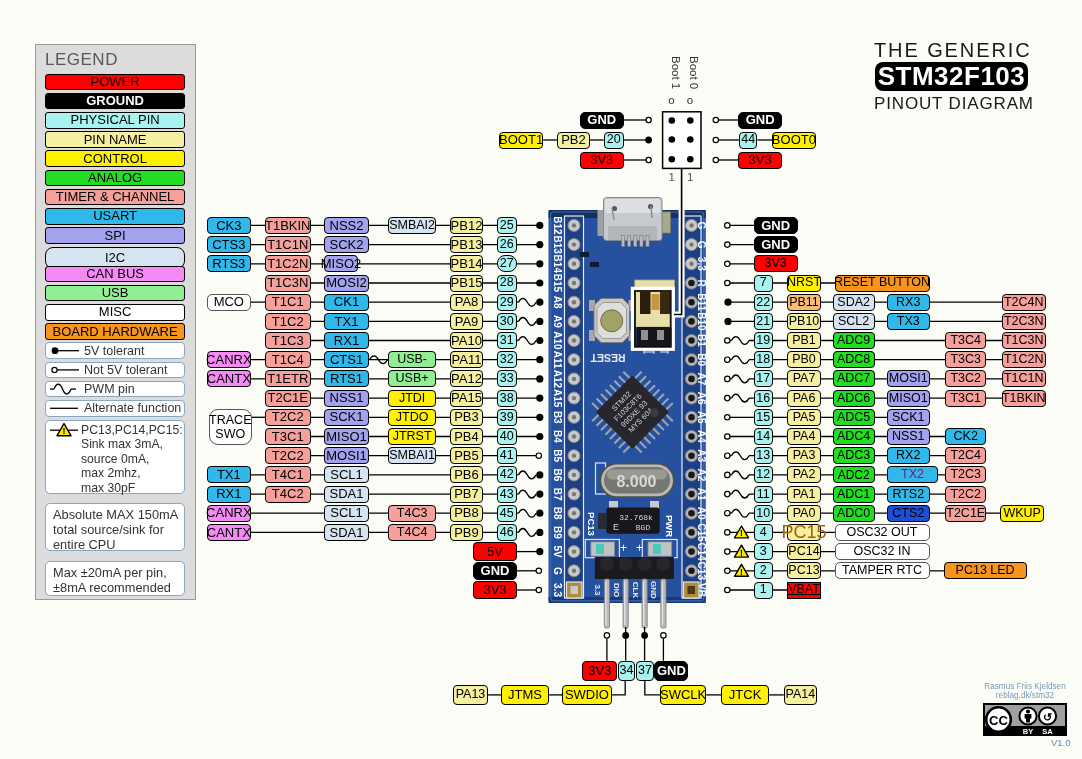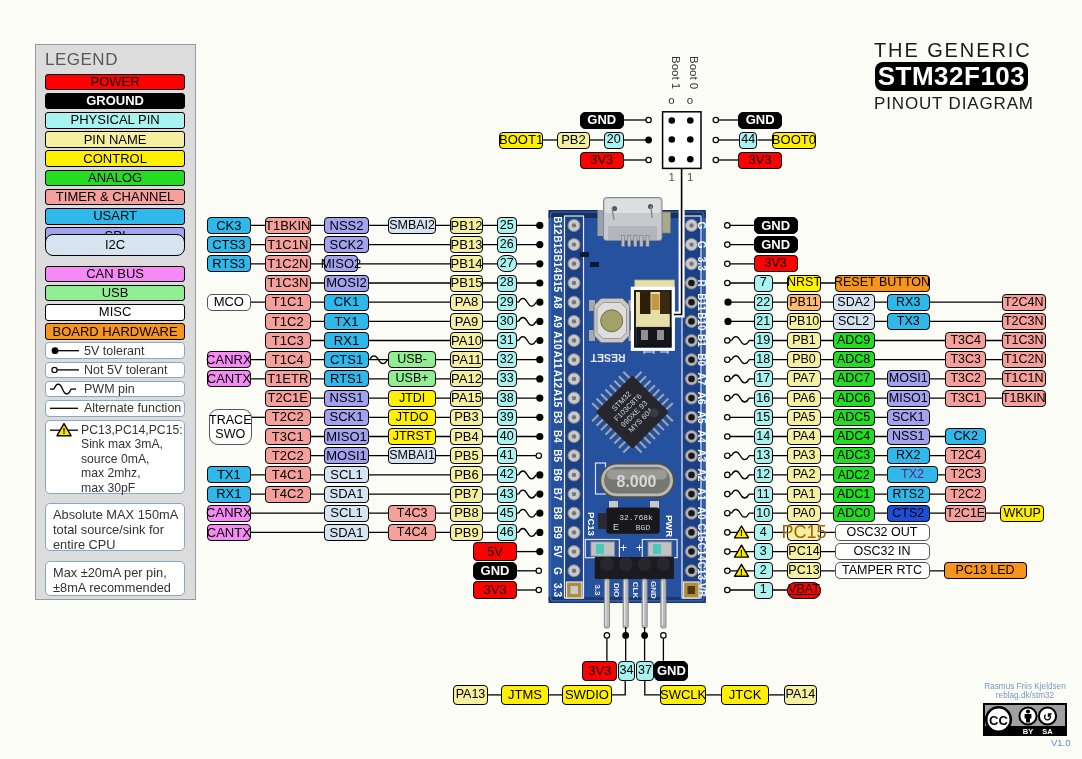--- a/index.html
+++ b/index.html
@@ -573,21 +573,21 @@
 <div class="b" style="left:787.0px;top:523.9px;width:34.0px;height:17.0px;background:#f5efa0;font-size:18px;color:#a16207;font-weight:normal;border-radius:4px;border-color:#000;">PC15</div>
 <div class="b" style="left:834.5px;top:523.9px;width:95.0px;height:17.0px;background:#ffffff;font-size:12.5px;color:#000;font-weight:normal;border-radius:5px;border-color:#555;">OSC32 OUT</div>
 <div class="b" style="left:753.5px;top:543.1px;width:19.5px;height:17.0px;background:#a8f2f0;font-size:12.5px;color:#000;font-weight:normal;border-radius:4px;border-color:#000;">3</div>
 <div class="b" style="left:787.0px;top:543.1px;width:34.0px;height:17.0px;background:#f5efa0;font-size:12.5px;color:#000;font-weight:normal;border-radius:4px;border-color:#000;">PC14</div>
 <div class="b" style="left:834.5px;top:543.1px;width:95.0px;height:17.0px;background:#ffffff;font-size:12.5px;color:#000;font-weight:normal;border-radius:5px;border-color:#555;">OSC32 IN</div>
 <div class="b" style="left:753.5px;top:562.3px;width:19.5px;height:17.0px;background:#a8f2f0;font-size:12.5px;color:#000;font-weight:normal;border-radius:4px;border-color:#000;">2</div>
 <div class="b" style="left:787.0px;top:562.3px;width:34.0px;height:17.0px;background:#f5efa0;font-size:12.5px;color:#000;font-weight:normal;border-radius:4px;border-color:#000;">PC13</div>
 <div class="b" style="left:834.5px;top:562.3px;width:95.0px;height:17.0px;background:#ffffff;font-size:12.5px;color:#000;font-weight:normal;border-radius:5px;border-color:#555;">TAMPER RTC</div>
 <div class="b" style="left:943.6px;top:562.3px;width:83.0px;height:17.0px;background:#f7941e;font-size:12.5px;color:#000;font-weight:normal;border-radius:4px;border-color:#000;">PC13 LED</div>
 <div class="b" style="left:753.5px;top:581.5px;width:19.5px;height:17.0px;background:#a8f2f0;font-size:12.5px;color:#000;font-weight:normal;border-radius:4px;border-color:#000;">1</div>
-<div class="b" style="left:787.0px;top:581.5px;width:34.0px;height:17.0px;background:#ff0000;font-size:12.5px;color:#000;font-weight:normal;border-radius:8px;border-color:#000;text-decoration:underline;">VBAT</div>
+<div class="b" style="left:787.0px;top:581.5px;width:34.0px;height:17.0px;background:#ff0000;font-size:12.5px;color:#000;font-weight:normal;border-radius:0;border-color:#000;text-decoration:underline;">VBAT</div>
 <div class="b" style="left:579.8px;top:111.5px;width:43.9px;height:17.0px;background:#000000;font-size:13px;color:#fff;font-weight:bold;border-radius:5px;border-color:#000;">GND</div>
 <div class="b" style="left:499.0px;top:131.5px;width:44.2px;height:17.0px;background:#fff000;font-size:13px;color:#000;font-weight:normal;border-radius:4px;border-color:#000;">BOOT1</div>
 <div class="b" style="left:557.2px;top:131.5px;width:32.6px;height:17.0px;background:#f5efa0;font-size:13px;color:#000;font-weight:normal;border-radius:4px;border-color:#000;">PB2</div>
 <div class="b" style="left:603.7px;top:131.5px;width:20.0px;height:17.0px;background:#a8f2f0;font-size:12.5px;color:#000;font-weight:normal;border-radius:4px;border-color:#000;">20</div>
 <div class="b" style="left:579.8px;top:151.5px;width:43.9px;height:17.0px;background:#ff0000;font-size:13px;color:#000;font-weight:normal;border-radius:4px;border-color:#000;">3V3</div>
 <div class="b" style="left:738.0px;top:111.5px;width:44.3px;height:17.0px;background:#000000;font-size:13px;color:#fff;font-weight:bold;border-radius:5px;border-color:#000;">GND</div>
 <div class="b" style="left:738.9px;top:131.5px;width:18.5px;height:17.0px;background:#a8f2f0;font-size:12.5px;color:#000;font-weight:normal;border-radius:4px;border-color:#000;">44</div>
 <div class="b" style="left:772.2px;top:131.5px;width:43.4px;height:17.0px;background:#fff000;font-size:13px;color:#000;font-weight:normal;border-radius:4px;border-color:#000;">BOOT0</div>
 <div class="b" style="left:738.0px;top:151.5px;width:44.3px;height:17.0px;background:#ff0000;font-size:13px;color:#000;font-weight:normal;border-radius:4px;border-color:#000;">3V3</div>
 <div class="b" style="left:582.3px;top:660.6px;width:35.2px;height:20.3px;background:#ff0000;font-size:13px;color:#000;font-weight:normal;border-radius:4px;border-color:#000;">3V3</div>
@@ -604,21 +604,21 @@
 <div class="lg" style="left:45px;top:50px;font-size:17px;color:#58585a;letter-spacing:0.5px;">LEGEND</div>
 <div class="b" style="left:45.2px;top:73.5px;width:139.8px;height:16.8px;background:#ff0000;font-size:13px;color:#000;font-weight:normal;border-radius:3px;border-width:1.2px;">POWER</div>
 <div class="b" style="left:45.2px;top:92.7px;width:139.8px;height:16.8px;background:#000000;font-size:13px;color:#fff;font-weight:bold;border-radius:3px;border-width:1.2px;">GROUND</div>
 <div class="b" style="left:45.2px;top:111.9px;width:139.8px;height:16.8px;background:#a8f2f0;font-size:13px;color:#000;font-weight:normal;border-radius:3px;border-width:1.2px;">PHYSICAL PIN</div>
 <div class="b" style="left:45.2px;top:131.1px;width:139.8px;height:16.8px;background:#f5efa0;font-size:13px;color:#000;font-weight:normal;border-radius:3px;border-width:1.2px;">PIN NAME</div>
 <div class="b" style="left:45.2px;top:150.3px;width:139.8px;height:16.8px;background:#fff000;font-size:13px;color:#000;font-weight:normal;border-radius:3px;border-width:1.2px;">CONTROL</div>
 <div class="b" style="left:45.2px;top:169.5px;width:139.8px;height:16.8px;background:#22dd22;font-size:13px;color:#000;font-weight:normal;border-radius:3px;border-width:1.2px;">ANALOG</div>
 <div class="b" style="left:45.2px;top:188.7px;width:139.8px;height:16.8px;background:#f5a09b;font-size:13px;color:#000;font-weight:normal;border-radius:3px;border-width:1.2px;">TIMER &amp; CHANNEL</div>
 <div class="b" style="left:45.2px;top:207.9px;width:139.8px;height:16.8px;background:#30b8ea;font-size:13px;color:#000;font-weight:normal;border-radius:3px;border-width:1.2px;">USART</div>
 <div class="b" style="left:45.2px;top:227.1px;width:139.8px;height:16.8px;background:#a3a2ee;font-size:13px;color:#000;font-weight:normal;border-radius:3px;border-width:1.2px;">SPI</div>
-<div class="b" style="left:45.2px;top:234px;width:139.8px;height:22px;background:#d6e3f0;font-size:13px;color:#000;font-weight:normal;border-radius:8px;border-width:1.2px;">I2C</div>
+<div class="b" style="left:45.2px;top:247px;width:139.8px;height:22px;background:#d6e3f0;font-size:13px;color:#000;font-weight:normal;border-radius:8px;border-width:1.2px;">I2C</div>
 <div class="b" style="left:45.2px;top:265.5px;width:139.8px;height:16.8px;background:#f58af5;font-size:13px;color:#000;font-weight:normal;border-radius:3px;border-width:1.2px;">CAN BUS</div>
 <div class="b" style="left:45.2px;top:284.7px;width:139.8px;height:16.8px;background:#92ee92;font-size:13px;color:#000;font-weight:normal;border-radius:3px;border-width:1.2px;">USB</div>
 <div class="b" style="left:45.2px;top:303.9px;width:139.8px;height:16.8px;background:#ffffff;font-size:13px;color:#000;font-weight:normal;border-radius:3px;border-width:1.2px;">MISC</div>
 <div class="b" style="left:45.2px;top:323.1px;width:139.8px;height:16.8px;background:#f7941e;font-size:13px;color:#000;font-weight:normal;border-radius:3px;border-width:1.2px;">BOARD HARDWARE</div>
 <div class="lg" style="left:45.2px;top:342.3px;width:139.8px;height:16.8px;background:#fff;border:1px solid #8aa6c0;border-radius:4px;"></div>
 <div class="lg" style="left:84px;top:343.8px;font-size:12.5px;color:#333;">5V tolerant</div>
 <div class="lg" style="left:45.2px;top:361.5px;width:139.8px;height:16.8px;background:#fff;border:1px solid #8aa6c0;border-radius:4px;"></div>
 <div class="lg" style="left:84px;top:363.0px;font-size:12.5px;color:#333;">Not 5V tolerant</div>
 <div class="lg" style="left:45.2px;top:380.7px;width:139.8px;height:16.8px;background:#fff;border:1px solid #8aa6c0;border-radius:4px;"></div>
 <div class="lg" style="left:84px;top:382.2px;font-size:12.5px;color:#333;">PWM pin</div>

